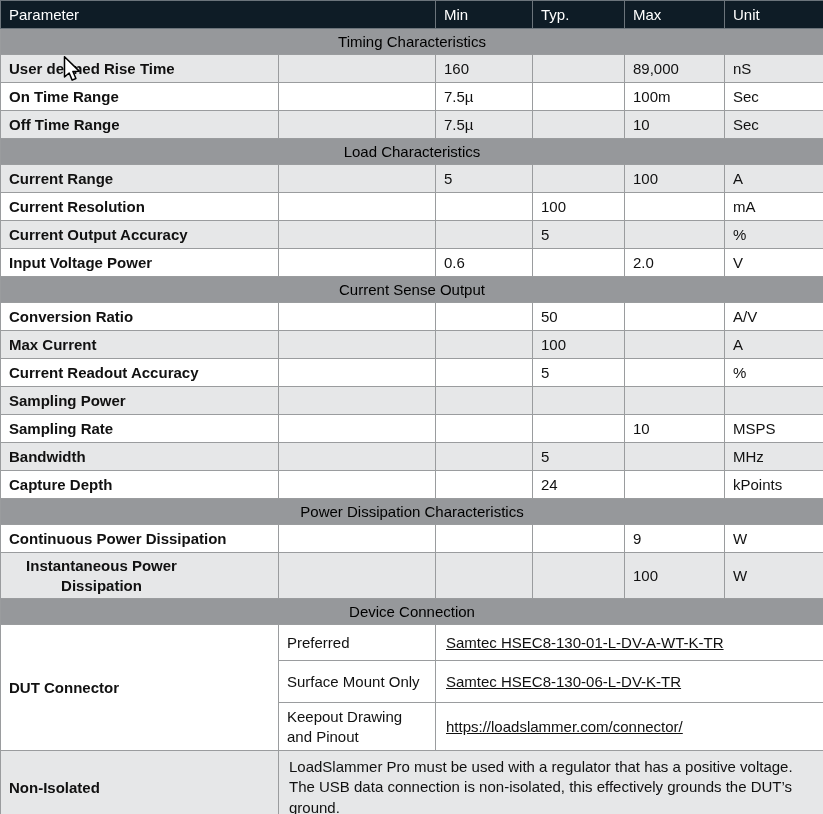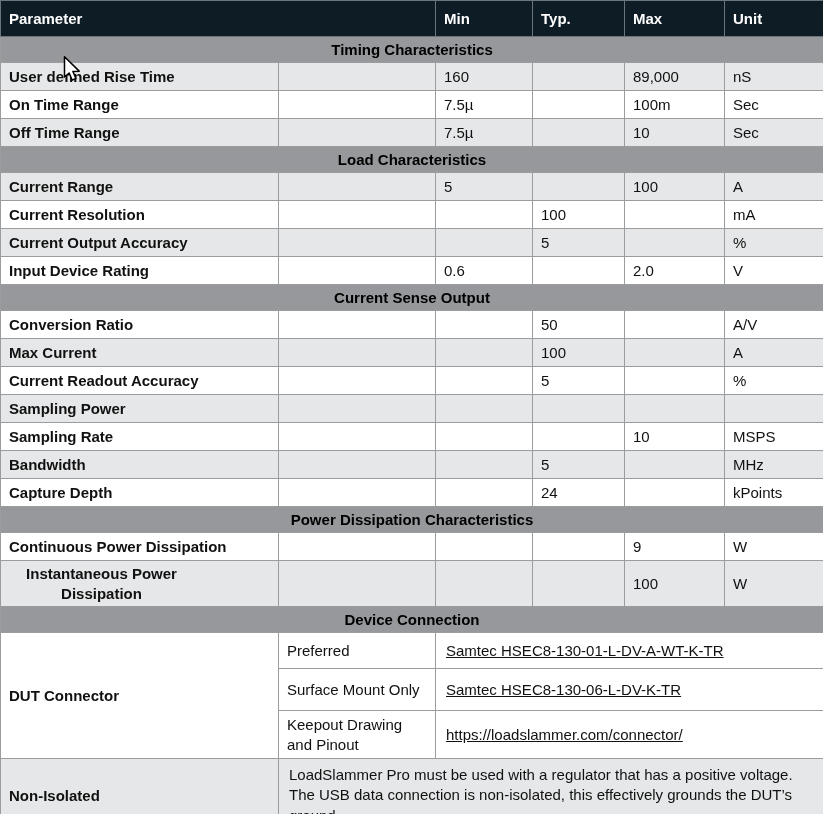--- a/index.html
+++ b/index.html
@@ -4,22 +4,22 @@
 <style>
   :root{
     --header-bg:#0e1c26; --header-text:#ffffff; --section-bg:#96989b;
     --row-alt-bg:#e6e7e8; --row-bg:#ffffff; --border:#9a9c9e; --text:#111111;
   }
   *{box-sizing:border-box;}
   body{margin:0;background:#fff;font-family:"Liberation Sans",sans-serif;font-size:15px;color:var(--text);}
   .wrap{position:relative;width:823px;}
   table{border-collapse:collapse;table-layout:fixed;width:823px;}
   td,th{border:1px solid var(--border);padding:2px 8px;vertical-align:middle;overflow:hidden;line-height:1.3;}
-  tr.head th{background:var(--header-bg);color:var(--header-text);text-align:left;font-weight:700;height:36px;border-color:#6b747b;}
-  tr.section td{background:var(--section-bg);color:#000;text-align:center;font-weight:700;height:26px;padding:2px 4px;}
+  tr.head th{background:var(--header-bg);color:var(--header-text);text-align:left;font-weight:400;height:28px;border-color:#6b747b;}
+  tr.section td{background:var(--section-bg);color:#000;text-align:center;font-weight:400;height:26px;padding:2px 4px;}
   tr.data{height:28px;}
   tr.shade td{background:var(--row-alt-bg);}
   tr.plain td{background:var(--row-bg);}
   td.param{font-weight:700;}
   .narrow{display:inline-block;max-width:185px;text-align:center;}
   tr.tall{height:46px;}
   tr.sub1{height:36px;} tr.sub2{height:42px;} tr.sub3{height:42px;}
   td.sub-label{padding:4px 8px;margin-left:29px;}
   td.sub-value{padding:4px 10px;text-decoration:underline;}
   tr.note-row{height:70px;}
@@ -98,21 +98,21 @@
   </tr>
   <tr class="data shade">
     <td class="param">Current Output Accuracy</td>
     <td></td>
     <td></td>
     <td>5</td>
     <td></td>
     <td>%</td>
   </tr>
   <tr class="data plain">
-    <td class="param">Input Device Rating</td>
+    <td class="param">Input Voltage Power</td>
     <td></td>
     <td>0.6</td>
     <td></td>
     <td>2.0</td>
     <td>V</td>
   </tr>
 
   <tr class="section">
     <td colspan="6">Current Sense Output</td>
   </tr>

